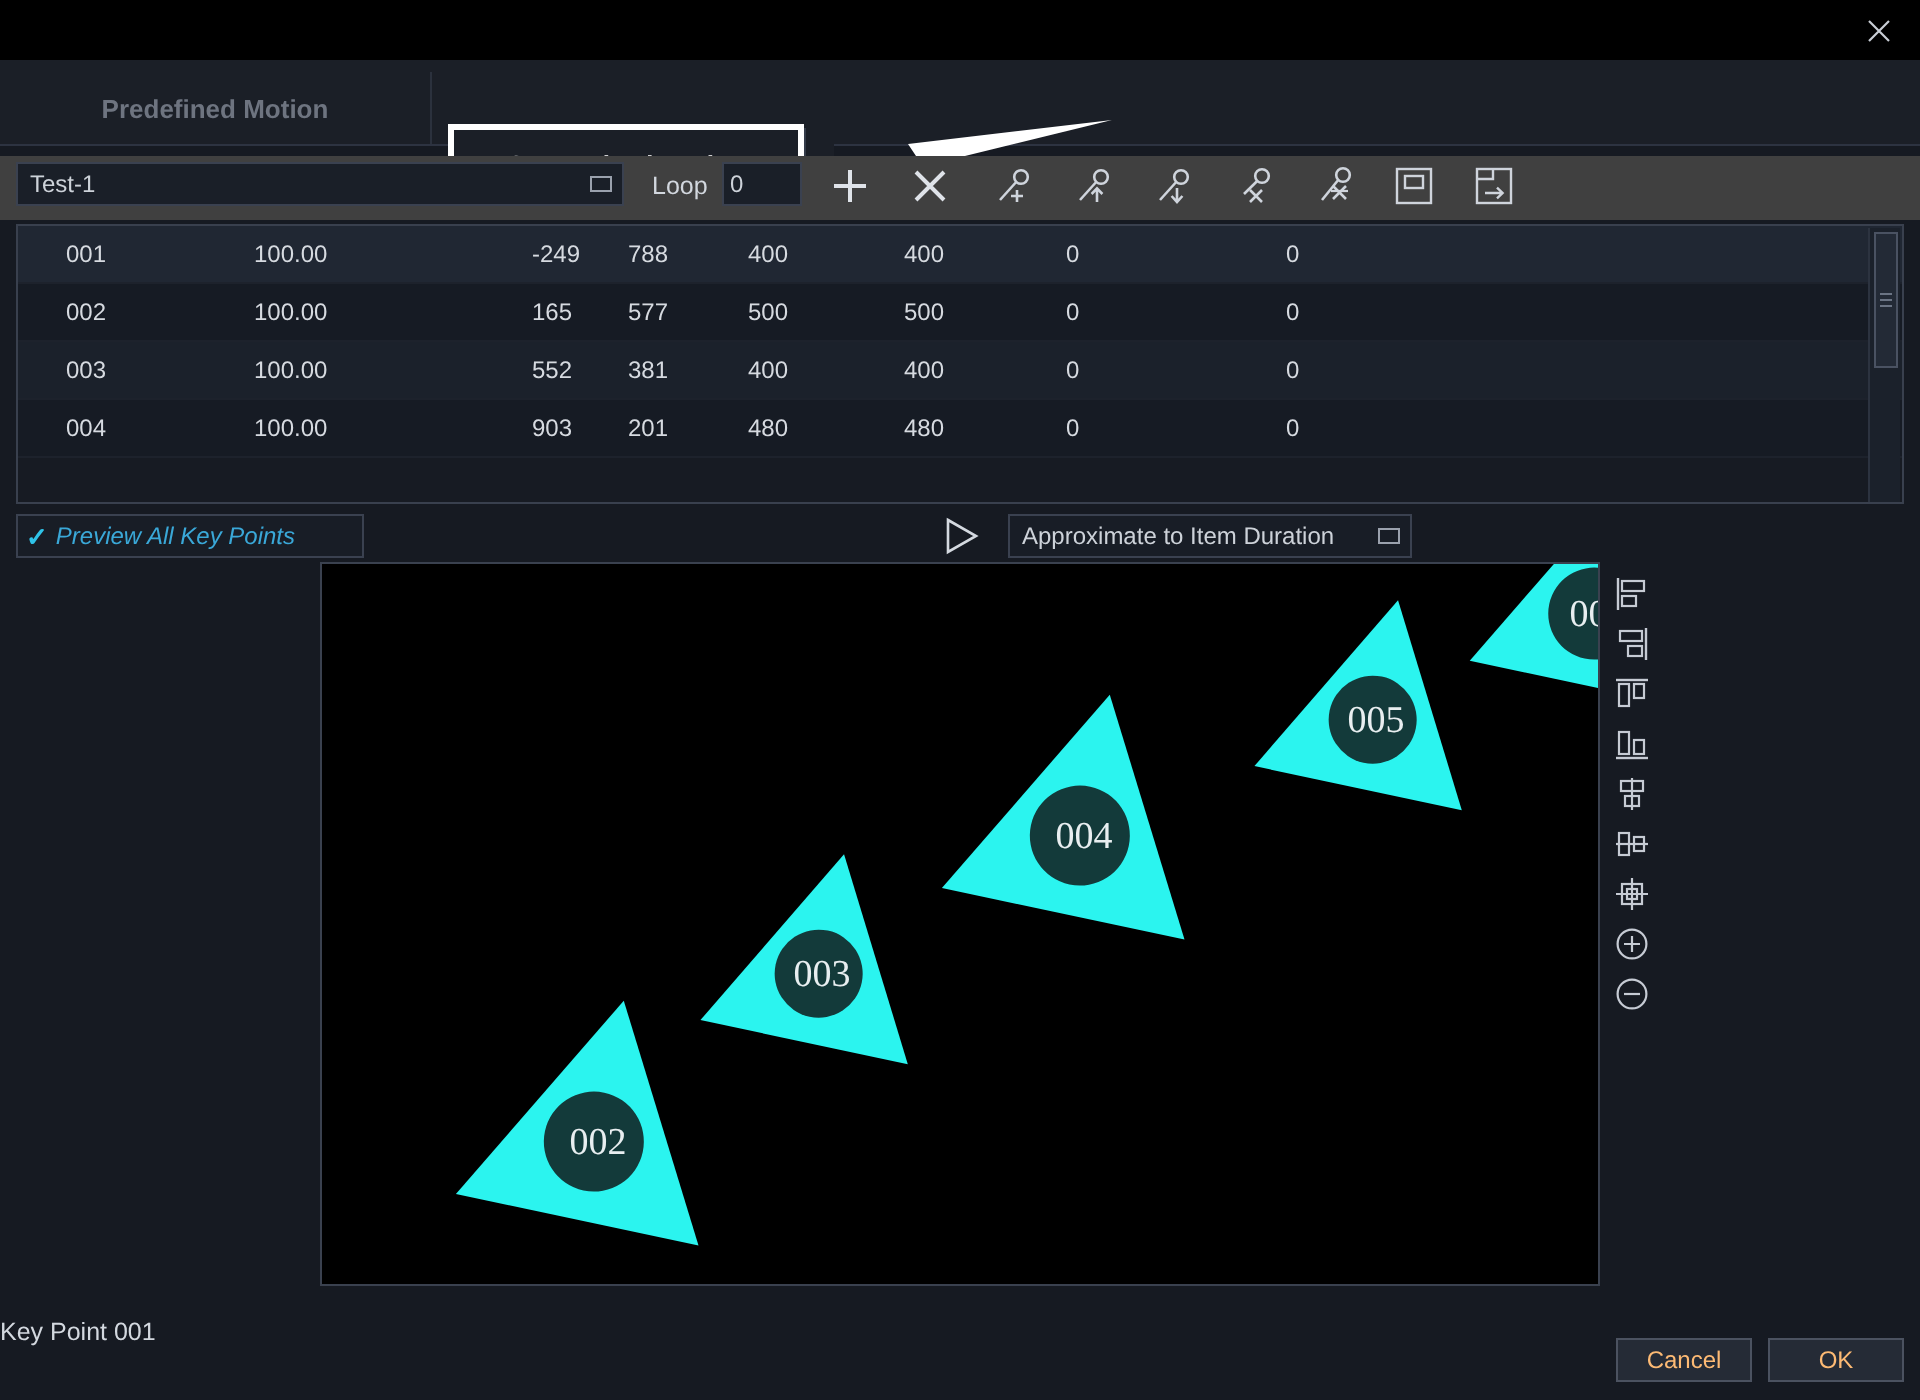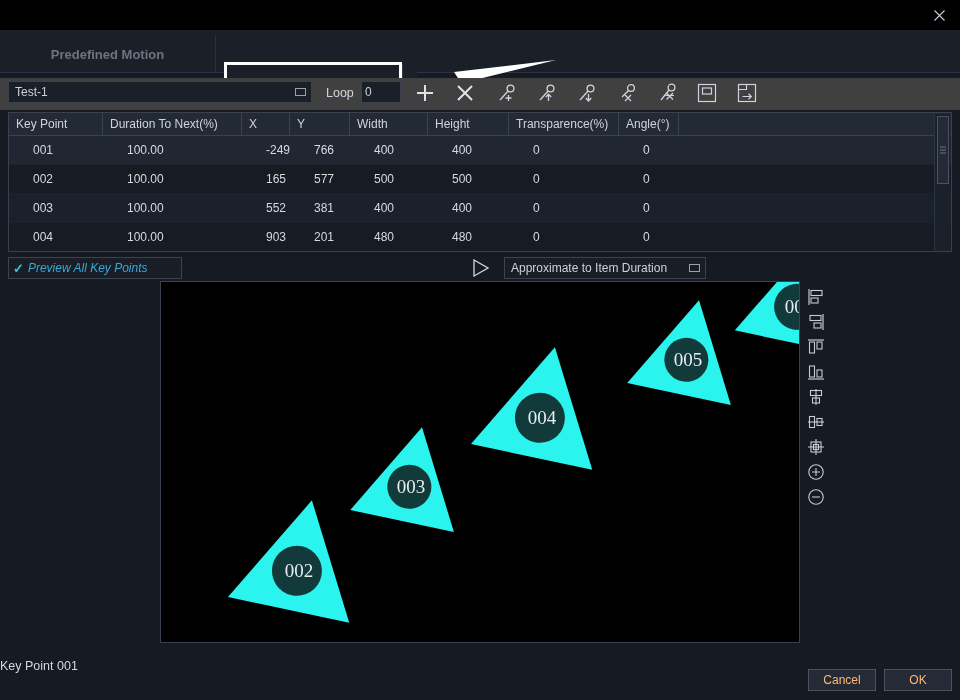--- a/index.html
+++ b/index.html
@@ -286,37 +286,26 @@
     <div class="tbtn" style="left:732px">
       <svg width="20" height="20" viewBox="0 0 20 20">
         <rect x="1.5" y="1.5" width="17" height="17" stroke="#cfd4dc" stroke-width="1.2" fill="none"></rect>
         <path d="M1.5 6.5 H9.5 V1.5" stroke="#cfd4dc" stroke-width="1.2" fill="none"></path>
         <path d="M5.5 13.5 H14 M11.5 10.8 L14.3 13.5 L11.5 16.2" stroke="#cfd4dc" stroke-width="1.2" fill="none"></path>
       </svg>
     </div>
   </div>
 
   <div class="tablewrap">
-    <div class="thead">
-      <div class="th" style="width:94px">Key Point</div>
-      <div class="th" style="width:139px">Duration To Next(%)</div>
-      <div class="th" style="width:48px">X</div>
-      <div class="th" style="width:60px">Y</div>
-      <div class="th" style="width:78px">Width</div>
-      <div class="th" style="width:81px">Height</div>
-      <div class="th" style="width:110px">Transparence(%)</div>
-      <div class="th" style="width:60px">Angle(°)</div>
-      <div class="th last"></div>
-    </div>
 
     <div class="trow sel">
       <div class="td" style="width:94px">001</div>
       <div class="td" style="width:139px">100.00</div>
       <div class="td" style="width:48px">-249</div>
-      <div class="td" style="width:60px">766</div>
+      <div class="td" style="width:60px">788</div>
       <div class="td" style="width:78px">400</div>
       <div class="td" style="width:81px">400</div>
       <div class="td" style="width:110px">0</div>
       <div class="td" style="width:60px">0</div>
       <div class="td last"></div>
     </div>
 
     <div class="trow even">
       <div class="td" style="width:94px">002</div>
       <div class="td" style="width:139px">100.00</div>

